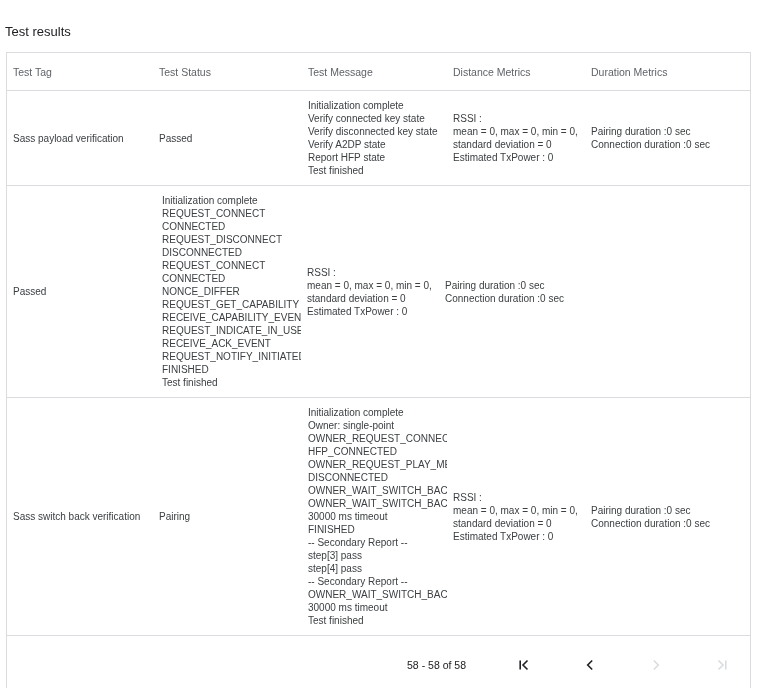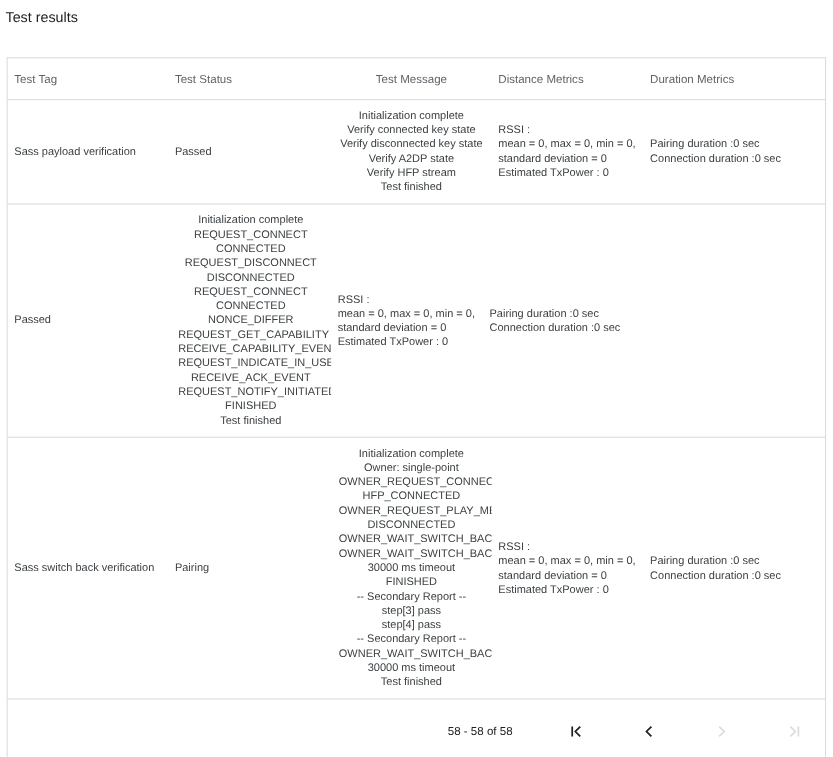--- a/index.html
+++ b/index.html
@@ -7,21 +7,21 @@
     --title-text:#202124; --icon-enabled:#202124; --icon-disabled:#dadce0;
     --bg:#ffffff;
   }
   *{box-sizing:border-box;}
   html,body{margin:0;padding:0;}
   body{
     width:757px;height:688px;background:var(--bg);
     font-family:"Liberation Sans",sans-serif;position:relative;overflow:hidden;
   }
   .page-title{
-    position:absolute;left:5px;top:8px;font-size:13px;color:var(--title-text);
+    position:absolute;left:5px;top:24px;font-size:13px;color:var(--title-text);
   }
   .results-table{
     position:absolute;left:6px;top:52px;width:745px;height:642px;
     border:1px solid var(--border);display:flex;flex-direction:column;
     background:var(--bg);
   }
   .thead{
     display:flex;flex:none;height:38px;align-items:center;
     border-bottom:1px solid var(--border);
     color:var(--header-text);font-size:10.5px;
@@ -29,21 +29,21 @@
   .row{
     display:flex;align-items:center;flex:none;
     border-bottom:1px solid var(--border);
     color:var(--body-text);font-size:10px;line-height:13px;
     padding:8px 0;
   }
   .row:last-of-type{border-bottom:none;}
   .cell,.th{padding-left:6px;overflow:hidden;}
   .col-tag{width:146px;flex:none;}
   .col-status{width:149px;flex:none;}
-  .col-msg{width:145px;flex:none;padding-right:7px;text-align:center;}
+  .col-msg{width:145px;flex:none;padding-right:7px;}
   .col-dist{width:138px;flex:none;}
   .col-dur{flex:1;}
   .cell .line{white-space:normal;}
   .col-msg .line{white-space:normal;overflow-wrap:normal;word-break:normal;}
   .col-dist .line,.col-dur .line{white-space:nowrap;}
   .pagination{
     flex:1;display:flex;align-items:center;justify-content:flex-end;
     padding-right:20px;font-size:10.5px;color:var(--title-text);
   }
   .range-label{}
@@ -71,21 +71,21 @@
   </div>
 
   <div class="row">
     <div class="cell col-tag">Sass payload verification</div>
     <div class="cell col-status">Passed</div>
     <div class="cell col-msg">
         <div class="line">Initialization complete</div>
         <div class="line">Verify connected key state</div>
         <div class="line">Verify disconnected key state</div>
         <div class="line">Verify A2DP state</div>
-        <div class="line">Verify HFP stream</div>
+        <div class="line">Report HFP state</div>
         <div class="line">Test finished</div>
       </div>
     <div class="cell col-dist">
         <div class="line">RSSI :</div>
         <div class="line">mean = 0, max = 0, min = 0,</div>
         <div class="line">standard deviation = 0</div>
         <div class="line">Estimated TxPower : 0</div>
       </div>
     <div class="cell col-dur">
         <div class="line">Pairing duration :0 sec</div>

